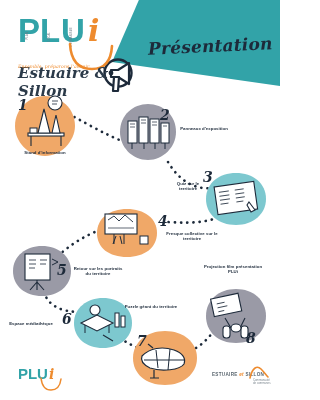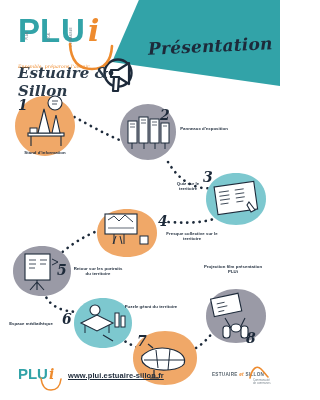--- a/index.html
+++ b/index.html
@@ -277,21 +277,20 @@
 
   <div class="foot-logo">
     <span class="foot-letter fp">P</span>
     <span class="foot-letter fl">L</span>
     <span class="foot-letter fu">U</span>
     <span class="foot-i">i</span>
     <svg class="foot-swoosh" viewBox="0 0 24 14">
       <path d="M1 1 C2 10 6 13 11 13 C16 13 20 10 21 2" fill="none" stroke="#ee8b2e" stroke-width="1.5" stroke-linecap="round"></path>
     </svg>
   </div>
-  <a class="foot-url" href="#">www.plui.estuaire-sillon.fr</a>
 
   <div class="cc-logo">
     <div class="cc-name">
       <span>ESTUAIRE</span>
       <span class="cc-et">et</span>
       <span>SILLON</span>
     </div>
     <svg class="cc-arc" viewBox="0 0 22 16">
       <path d="M2 14 C4 4 9 1 13 5 C16 8 18 11 20 13" fill="none" stroke="#ee8b2e" stroke-width="1.6" stroke-linecap="round"></path>
     </svg>

